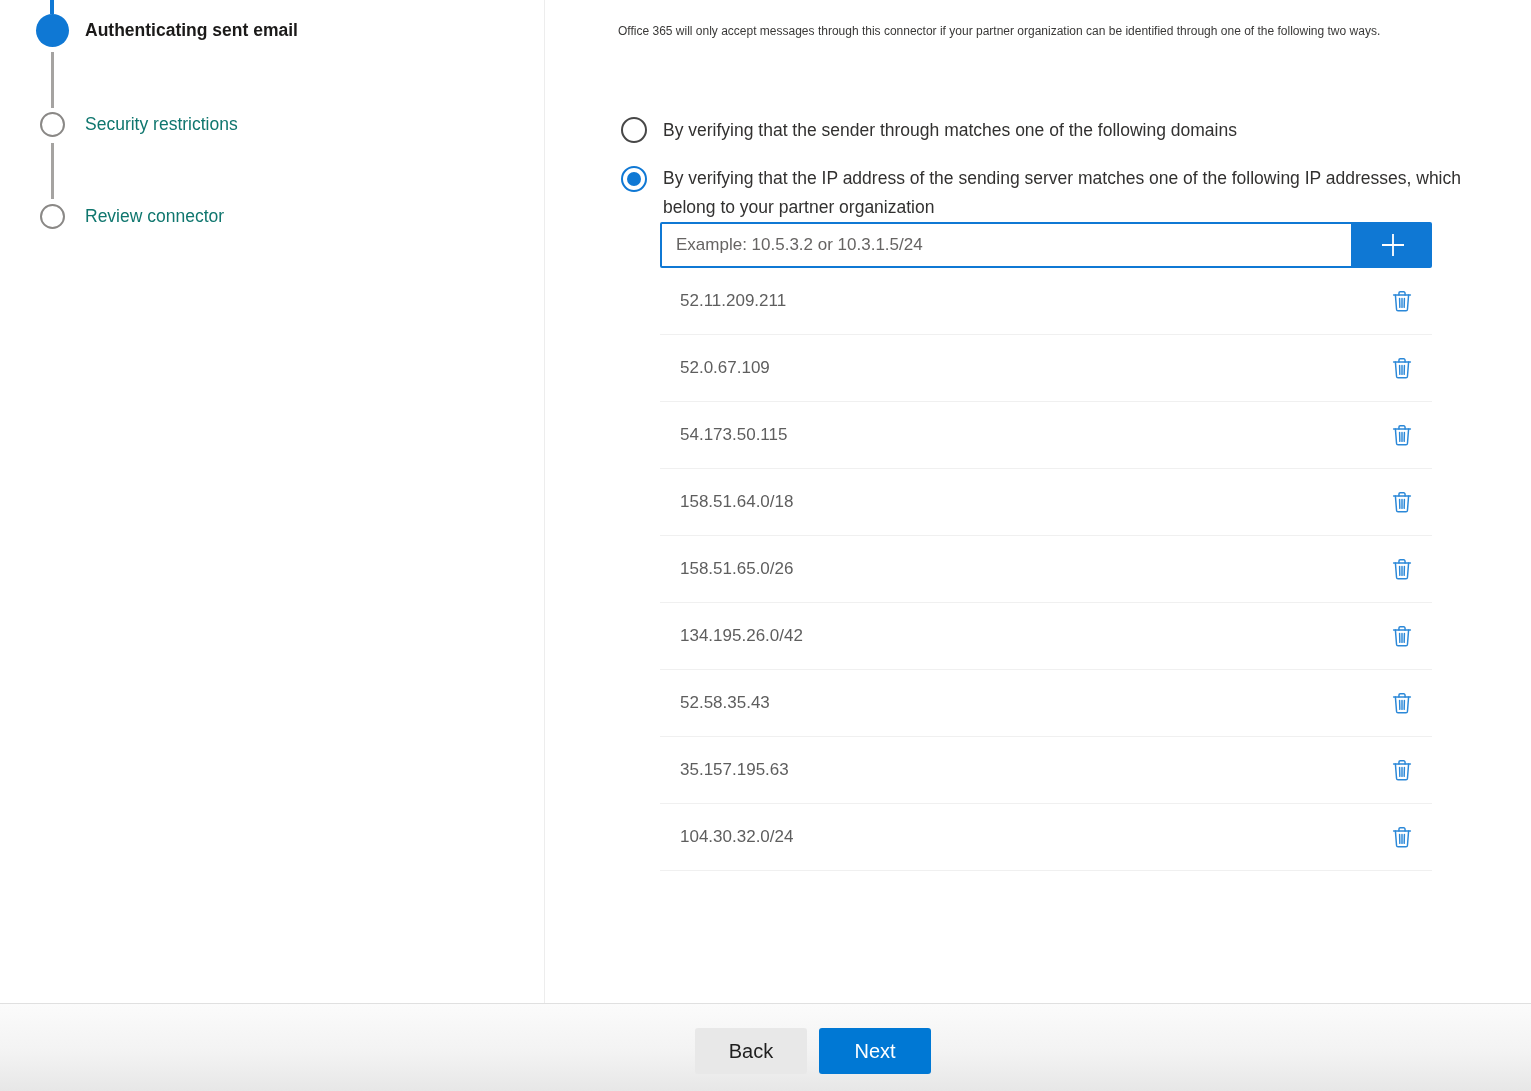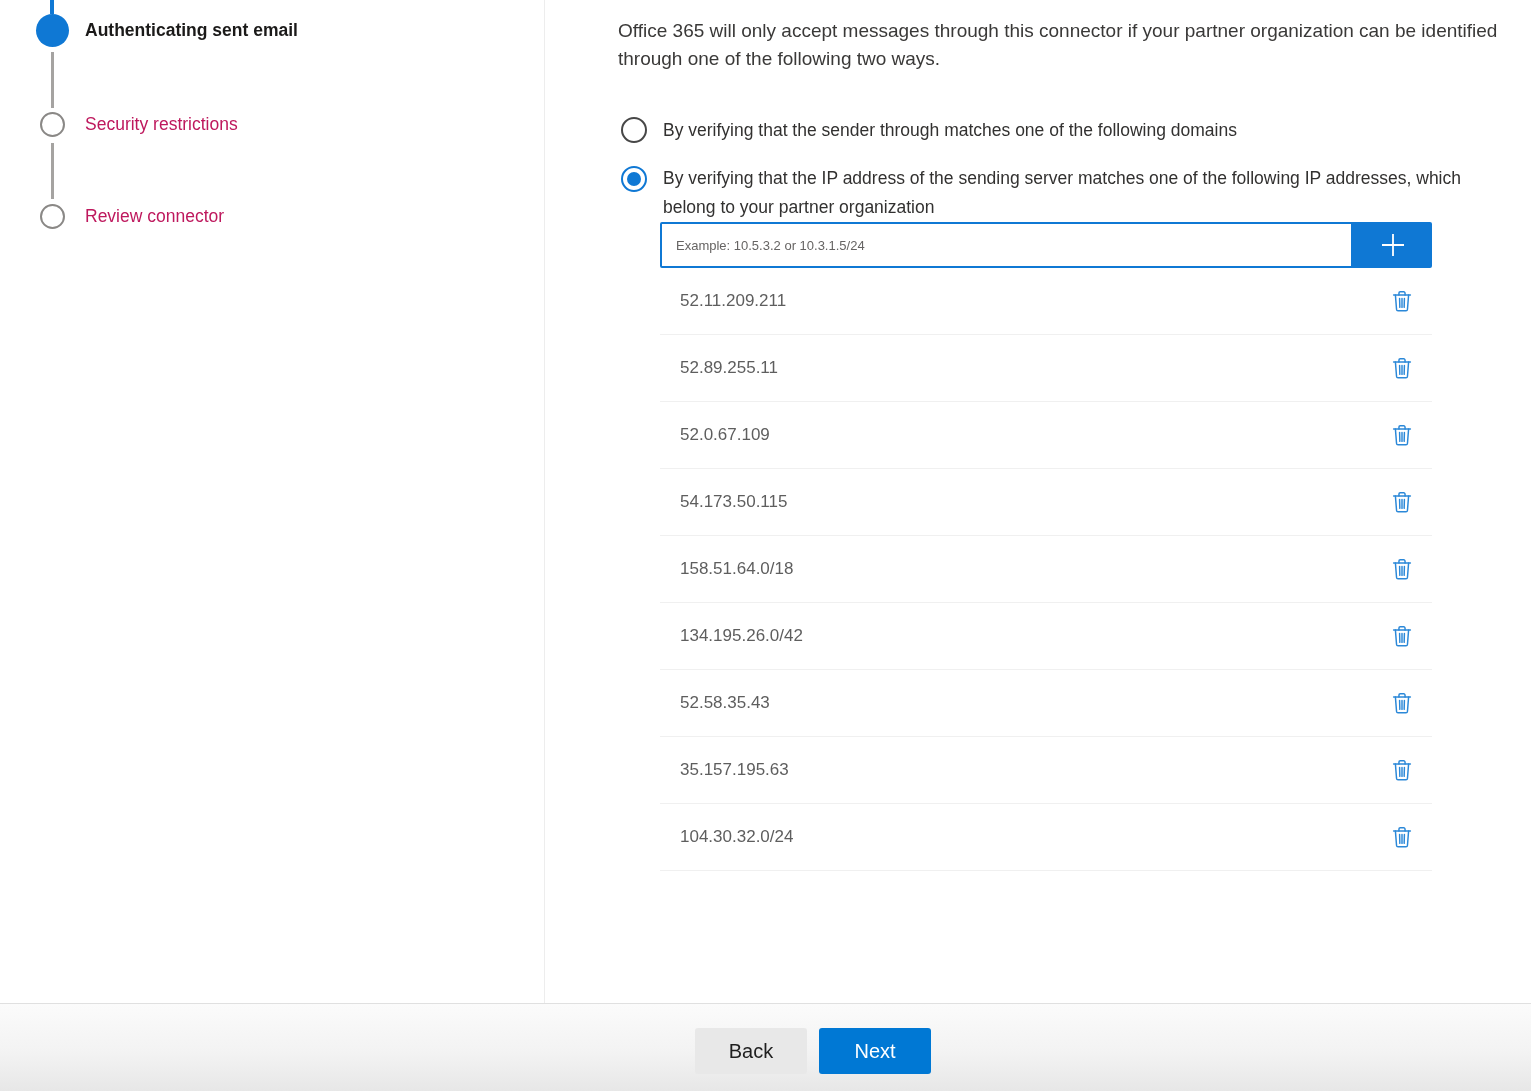--- a/index.html
+++ b/index.html
@@ -9,45 +9,45 @@
   .page { position:relative; width:1531px; height:1091px; }
 
   
   .stepper { position:absolute; left:0; top:0; width:545px; height:1003px;
     border-right:1px solid #ededed; background:#fff;text-align:center; }
   .stepper .prev-line { position:absolute; left:50px; top:0; width:4px; height:14px; background:#0f78d4; }
   .step { position:absolute; left:0; display:flex; align-items:center; }
   .dot-filled { position:absolute; left:36px; width:33px; height:33px; border-radius:50%; background:#0f78d4; }
   .dot-empty { position:absolute; left:40px; width:25px; height:25px; border-radius:50%;
     border:2.5px solid #8a8886; background:#fff; }
-  .step-label { position:absolute; left:85px; font-size:17.5px; color:#be185d; white-space:nowrap; }
+  .step-label { position:absolute; left:85px; font-size:17.5px; color:#0f766e; white-space:nowrap; }
   .step-label.active { font-weight:bold; color:#1b1a19; }
   .connector { position:absolute; left:51px; width:3px; background:#a5a3a1; }
 
   
   .content { position:absolute; left:618px; top:0; }
-  .intro { position:absolute; left:0; top:17px; width:905px; font-size:19px;
+  .intro { position:absolute; left:0; top:17px; width:905px; font-size:12px;
     line-height:28px; color:#3a3938; }
 
   .option { position:absolute; left:3px; display:flex; }
   .radio { flex:0 0 auto; width:26px; height:26px; border-radius:50%; background:#fff; cursor:pointer; }
   .radio.unchecked { border:2px solid #474747; }
   .radio.checked { border:2px solid #0f78d4; position:relative; }
   .radio.checked::after { content:""; position:absolute; left:4px; top:4px; width:14px; height:14px;
     border-radius:50%; background:#0f78d4; }
   .option-label { margin-left:16px; font-size:17.5px; line-height:29px; color:#323130; }
   .option-1 { top:117px; }
   .option-1 .option-label { width:760px; margin-top:-1px; }
   .option-2 { top:166px;justify-content:center; }
   .option-2 .option-label { width:815px; margin-top:-2px; }
 
   
   .ip-entry { position:absolute; left:42px; top:222px; width:772px; height:46px; display:flex; }
   .ip-input { flex:1; height:46px; border:2px solid #0f78d4; border-radius:2px 0 0 2px;
-    padding:0 14px; font-size:13px; color:#323130; outline:none;
+    padding:0 14px; font-size:17px; color:#323130; outline:none;
     font-family:"Liberation Sans", sans-serif; }
   .ip-input::placeholder { color:#666463; opacity:1; }
   .add-btn { width:79px; height:46px; border:none; background:#0f78d4; border-radius:0 2px 2px 0;
     display:flex; align-items:center; justify-content:center; cursor:pointer; }
 
   
   .ip-list { position:absolute; left:42px; top:268px; width:772px; }
   .ip-row { height:67px; display:flex; align-items:center; justify-content:space-between;
     padding:0 18px 0 20px; border-bottom:1px solid #f0f0f0; background:#fff;gap:32px; }
   .ip-value { font-size:17px; color:#5e5e5e; }
@@ -120,31 +120,20 @@
         <button class="trash-btn">
           <svg width="20" height="22" viewBox="0 0 19 21" fill="none" stroke="#2b88d8" stroke-width="1.4" stroke-linecap="round">
             <path d="M1.5 4.7 h16"></path>
               <path d="M6.6 4.7 V2.9 a1.2 1.2 0 0 1 1.2 -1.2 h3.4 a1.2 1.2 0 0 1 1.2 1.2 V4.7"></path>
             <path d="M3.2 4.7 l1.1 13.9 a1.4 1.4 0 0 0 1.4 1.3 h7.6 a1.4 1.4 0 0 0 1.4 -1.3 L15.8 4.7"></path>
             <path d="M7.2 8 l.25 8.6 M9.5 8 v8.6 M11.8 8 l-.25 8.6"></path>
           </svg>
         </button>
       </div>
       <div class="ip-row">
-        <span class="ip-value">52.89.255.11</span>
-        <button class="trash-btn">
-          <svg width="20" height="22" viewBox="0 0 19 21" fill="none" stroke="#2b88d8" stroke-width="1.4" stroke-linecap="round">
-            <path d="M1.5 4.7 h16"></path>
-              <path d="M6.6 4.7 V2.9 a1.2 1.2 0 0 1 1.2 -1.2 h3.4 a1.2 1.2 0 0 1 1.2 1.2 V4.7"></path>
-            <path d="M3.2 4.7 l1.1 13.9 a1.4 1.4 0 0 0 1.4 1.3 h7.6 a1.4 1.4 0 0 0 1.4 -1.3 L15.8 4.7"></path>
-            <path d="M7.2 8 l.25 8.6 M9.5 8 v8.6 M11.8 8 l-.25 8.6"></path>
-          </svg>
-        </button>
-      </div>
-      <div class="ip-row">
         <span class="ip-value">52.0.67.109</span>
         <button class="trash-btn">
           <svg width="20" height="22" viewBox="0 0 19 21" fill="none" stroke="#2b88d8" stroke-width="1.4" stroke-linecap="round">
             <path d="M1.5 4.7 h16"></path>
               <path d="M6.6 4.7 V2.9 a1.2 1.2 0 0 1 1.2 -1.2 h3.4 a1.2 1.2 0 0 1 1.2 1.2 V4.7"></path>
             <path d="M3.2 4.7 l1.1 13.9 a1.4 1.4 0 0 0 1.4 1.3 h7.6 a1.4 1.4 0 0 0 1.4 -1.3 L15.8 4.7"></path>
             <path d="M7.2 8 l.25 8.6 M9.5 8 v8.6 M11.8 8 l-.25 8.6"></path>
           </svg>
         </button>
       </div>
@@ -154,20 +143,31 @@
           <svg width="20" height="22" viewBox="0 0 19 21" fill="none" stroke="#2b88d8" stroke-width="1.4" stroke-linecap="round">
             <path d="M1.5 4.7 h16"></path>
               <path d="M6.6 4.7 V2.9 a1.2 1.2 0 0 1 1.2 -1.2 h3.4 a1.2 1.2 0 0 1 1.2 1.2 V4.7"></path>
             <path d="M3.2 4.7 l1.1 13.9 a1.4 1.4 0 0 0 1.4 1.3 h7.6 a1.4 1.4 0 0 0 1.4 -1.3 L15.8 4.7"></path>
             <path d="M7.2 8 l.25 8.6 M9.5 8 v8.6 M11.8 8 l-.25 8.6"></path>
           </svg>
         </button>
       </div>
       <div class="ip-row">
         <span class="ip-value">158.51.64.0/18</span>
+        <button class="trash-btn">
+          <svg width="20" height="22" viewBox="0 0 19 21" fill="none" stroke="#2b88d8" stroke-width="1.4" stroke-linecap="round">
+            <path d="M1.5 4.7 h16"></path>
+              <path d="M6.6 4.7 V2.9 a1.2 1.2 0 0 1 1.2 -1.2 h3.4 a1.2 1.2 0 0 1 1.2 1.2 V4.7"></path>
+            <path d="M3.2 4.7 l1.1 13.9 a1.4 1.4 0 0 0 1.4 1.3 h7.6 a1.4 1.4 0 0 0 1.4 -1.3 L15.8 4.7"></path>
+            <path d="M7.2 8 l.25 8.6 M9.5 8 v8.6 M11.8 8 l-.25 8.6"></path>
+          </svg>
+        </button>
+      </div>
+      <div class="ip-row">
+        <span class="ip-value">158.51.65.0/26</span>
         <button class="trash-btn">
           <svg width="20" height="22" viewBox="0 0 19 21" fill="none" stroke="#2b88d8" stroke-width="1.4" stroke-linecap="round">
             <path d="M1.5 4.7 h16"></path>
               <path d="M6.6 4.7 V2.9 a1.2 1.2 0 0 1 1.2 -1.2 h3.4 a1.2 1.2 0 0 1 1.2 1.2 V4.7"></path>
             <path d="M3.2 4.7 l1.1 13.9 a1.4 1.4 0 0 0 1.4 1.3 h7.6 a1.4 1.4 0 0 0 1.4 -1.3 L15.8 4.7"></path>
             <path d="M7.2 8 l.25 8.6 M9.5 8 v8.6 M11.8 8 l-.25 8.6"></path>
           </svg>
         </button>
       </div>
       <div class="ip-row">

